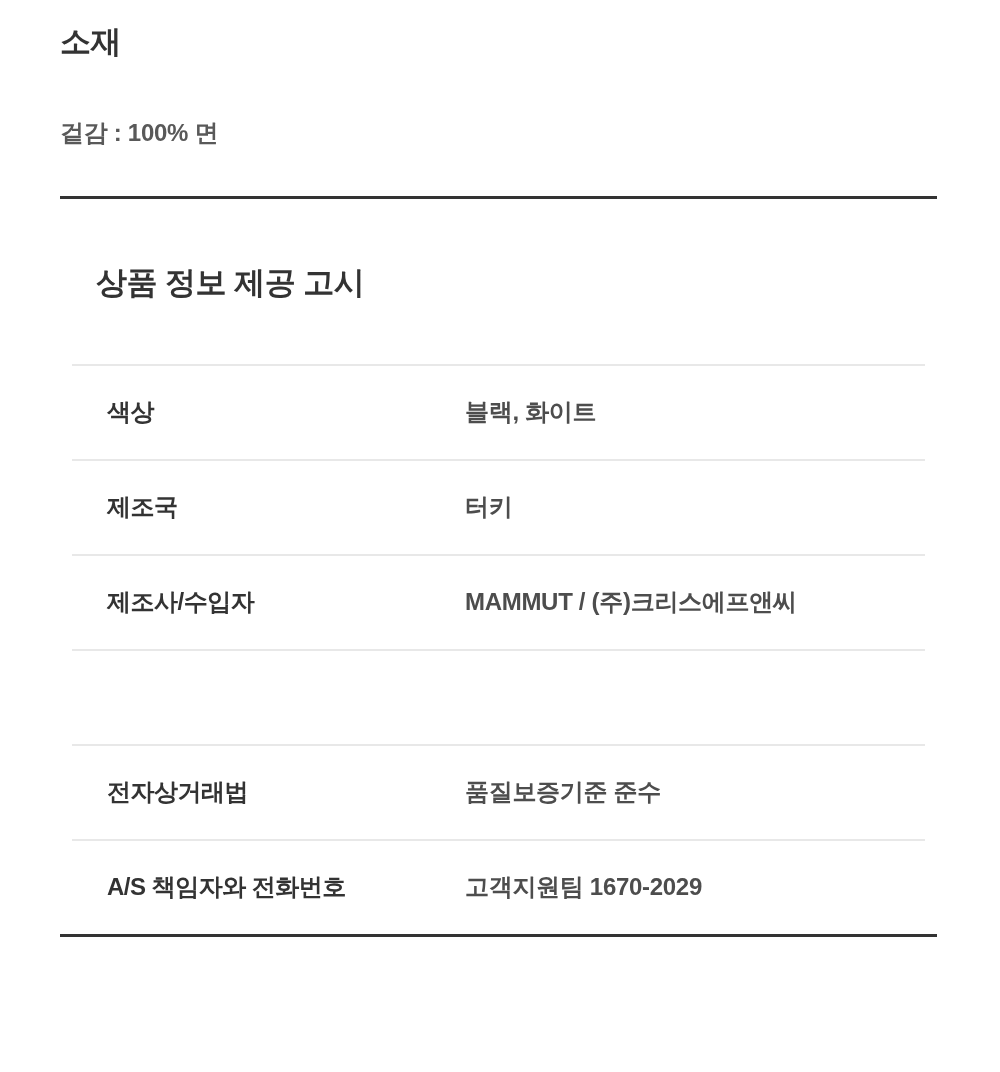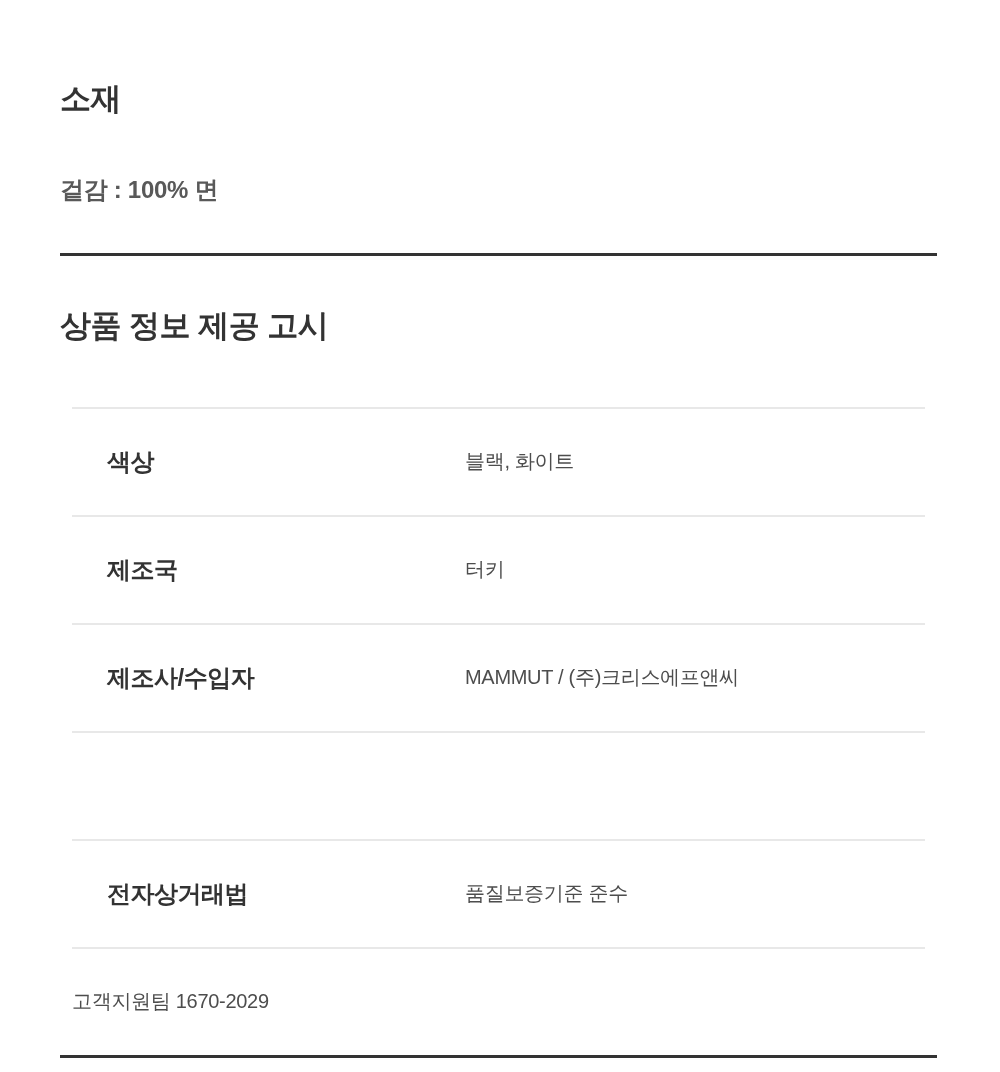--- a/index.html
+++ b/index.html
@@ -12,21 +12,21 @@
     width: 1000px;
     height: 1072px;
     box-sizing: border-box;
     background: #ffffff;
     font-family: "Liberation Sans", "DejaVu Sans", sans-serif;
     padding: 0 63px 0 60px;
     overflow: hidden;
   }
   .section-title {
     margin: 0;
-    padding-top: 79px;
+    padding-top: 22px;
     font-size: 31px;
     font-weight: 700;
     line-height: 1.3;
     color: #333333;
     letter-spacing: -0.5px;
   }
   .material-line {
     margin: 56px 0 0 0;
     font-size: 24px;
     font-weight: 700;
@@ -37,46 +37,47 @@
   .divider-dark {
     height: 3px;
     background: #333333;
     border: none;
     margin: 0;
   }
   .divider-top {
     margin-top: 48px;
   }
   .notice-title {
-    padding-top: 50px;
+    padding-top: 64px;
+    margin-left: 36px;
   }
   .notice-table {
     margin: 60px 12px 0 12px; 
   }
   .notice-row {
     display: flex;
     align-items: center;
     box-sizing: border-box;
-    height: 108px;
+    height: 95px;
     border-top: 2px solid #e8e8e8;
   }
   .notice-row .row-label {
     box-sizing: border-box;
     width: 393px;
     padding-left: 35px;
     font-size: 24px;
     font-weight: 700;
     color: #333333;
     letter-spacing: -0.5px;
     flex: 0 0 auto;
   }
   .notice-row .row-value {
     flex: 1 1 auto;
-    font-size: 20px;
-    font-weight: 400;
+    font-size: 24px;
+    font-weight: 700;
     color: #4d4d4d;
     letter-spacing: -0.3px;
   }
   .divider-bottom {
     margin-top: 0;
   }
 </style>
 </head>
 <body>
 
@@ -111,20 +112,21 @@
 
       <div class="notice-row">
       </div>
 
       <div class="notice-row">
         <div class="row-label">전자상거래법</div>
         <div class="row-value">품질보증기준 준수</div>
       </div>
 
       <div class="notice-row">
+        <div class="row-label">A/S 책임자와 전화번호</div>
         <div class="row-value">고객지원팀 1670-2029</div>
       </div>
 
     </div>
   </section>
 
   <div class="divider-dark divider-bottom"></div>
 
 </div>
 

